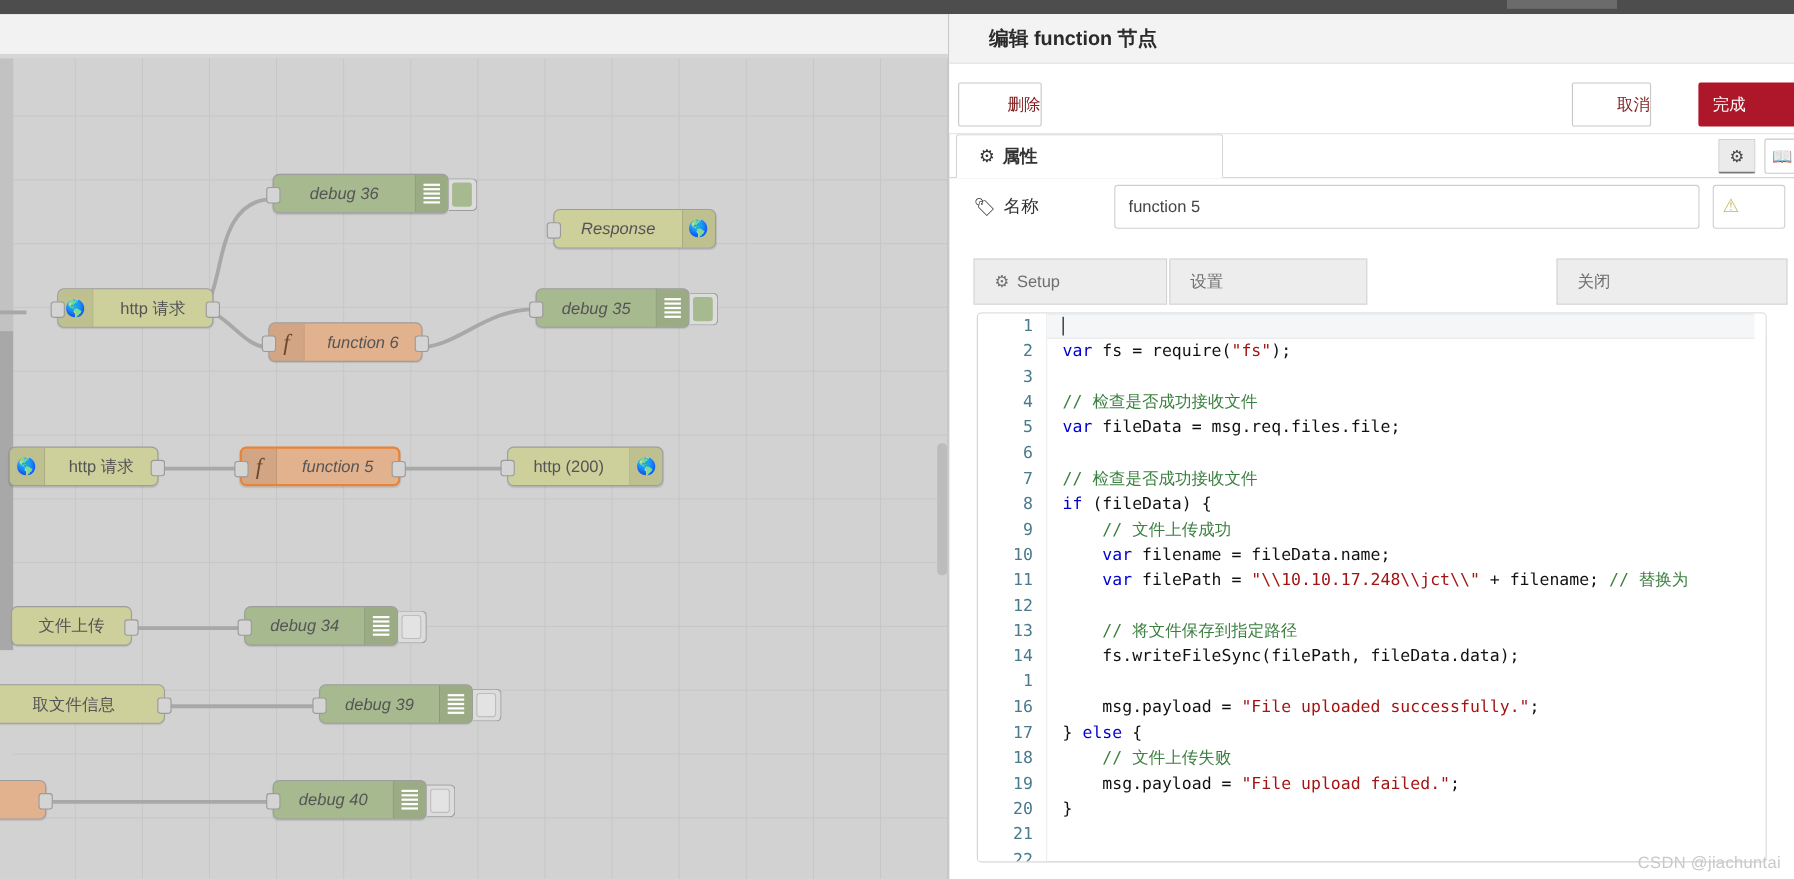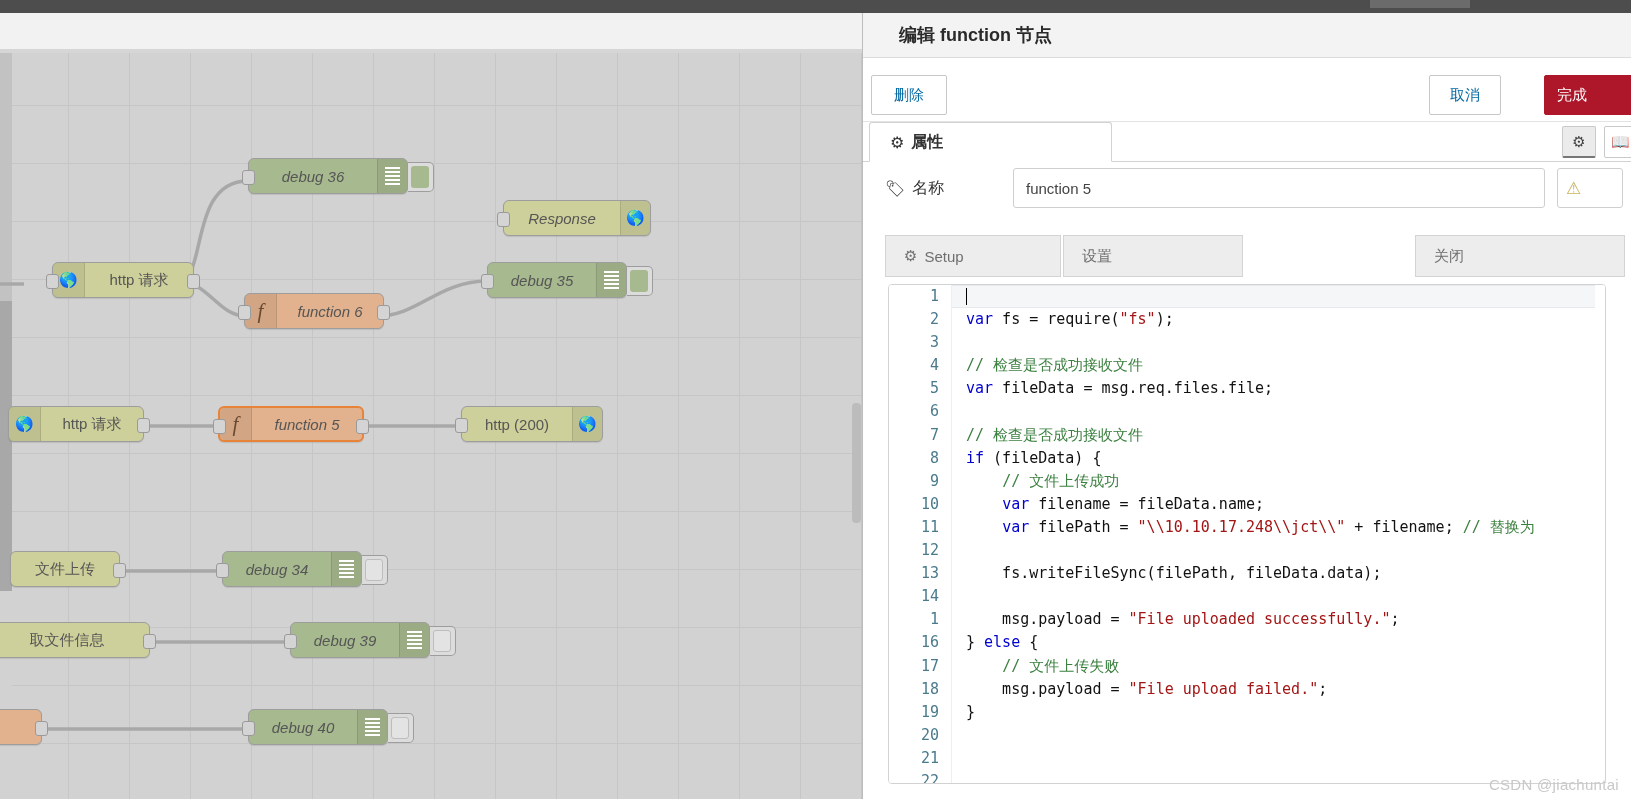--- a/index.html
+++ b/index.html
@@ -141,22 +141,22 @@
     font-size: 18px; font-weight: bold; color: #2a2a2a;
     background: #f3f3f3; border-bottom: 1px solid #dcdcdc;
   }
   .dlg-actions {
     position: absolute; left: 0; top: 45px; width: 769px; height: 64px;
     background: #fff; border-bottom: 1px solid #e3e3e3;
   }
   .btn {
     position: absolute; top: 17px; height: 40px;
     border: 1px solid #c7c7c7; background: #fff;
-    font-size: 15px; color: #0369a1;
-    display: flex; align-items: center; justify-content: center;
+    font-size: 15px; color: #7f1d1d;
+    display: flex; align-items: center; justify-content: flex-end;
     border-radius: 2px; cursor: pointer;
   }
   .btn.delete { left: 8px; width: 76px; }
   .btn.cancel { left: 566px; width: 72px; }
   .btn.confirm {
     left: 681px; width: 100px; background: #ad1729;
     border-color: #ad1729; color: #fff; overflow: hidden;
     justify-content: flex-start; padding-left: 12px;
   }
 
@@ -343,21 +343,21 @@
               <i></i>
               <i></i>
               <i></i>
             </span>
         </div>
         <div class="dbg-btn">
             <i></i>
           </div>
       </div>
 
-      <div class="node httpin" style="left:503px; top:137px; width:148px;margin-top:10px;">
+      <div class="node httpin" style="left:503px; top:137px; width:148px;">
         <div class="port in"></div>
         <div class="label" style="font-style:italic">Response</div>
         <div class="node-icon-right">🌎</div>
       </div>
 
       <div class="node httpin" style="left:52px; top:209px; width:142px;">
         <div class="port in"></div>
         <div class="node-icon-left">🌎</div>
         <div class="label">http 请求</div>
         <div class="port out"></div>
@@ -562,20 +562,21 @@
             <div class="cl"></div>
             <div class="cl"><span class="cmt">// 检查是否成功接收文件</span></div>
             <div class="cl"><span class="k">var</span> fileData = msg.req.files.file;</div>
             <div class="cl"></div>
             <div class="cl"><span class="cmt">// 检查是否成功接收文件</span></div>
             <div class="cl"><span class="k">if</span> (fileData) {</div>
             <div class="cl">    <span class="cmt">// 文件上传成功</span></div>
             <div class="cl">    <span class="k">var</span> filename = fileData.name;</div>
             <div class="cl">    <span class="k">var</span> filePath = <span class="str">"\\10.10.17.248\\jct\\"</span> + filename; <span class="cmt">// 替换为</span></div>
             <div class="cl"></div>
+            <div class="cl">    <span class="cmt">// 将文件保存到指定路径</span></div>
             <div class="cl">    fs.writeFileSync(filePath, fileData.data);</div>
             <div class="cl"></div>
             <div class="cl">    msg.payload = <span class="str">"File uploaded successfully."</span>;</div>
             <div class="cl">} <span class="k">else</span> {</div>
             <div class="cl">    <span class="cmt">// 文件上传失败</span></div>
             <div class="cl">    msg.payload = <span class="str">"File upload failed."</span>;</div>
             <div class="cl">}</div>
             <div class="cl"></div>
             <div class="cl"></div>
           </div>

